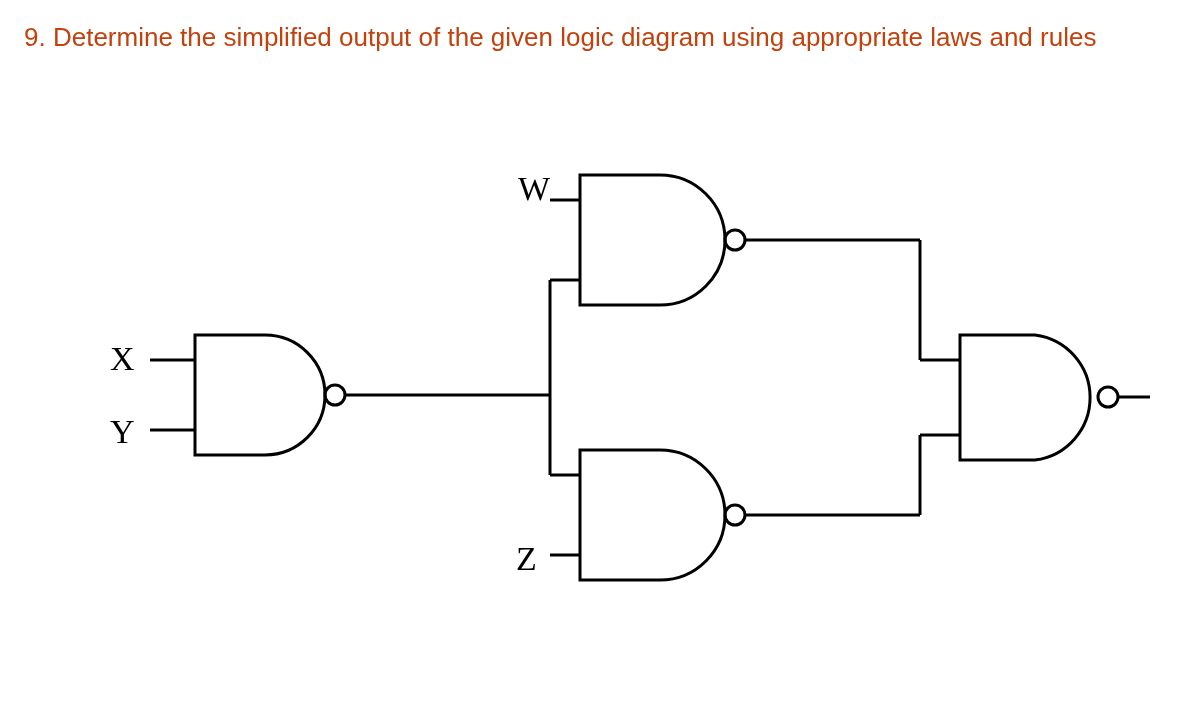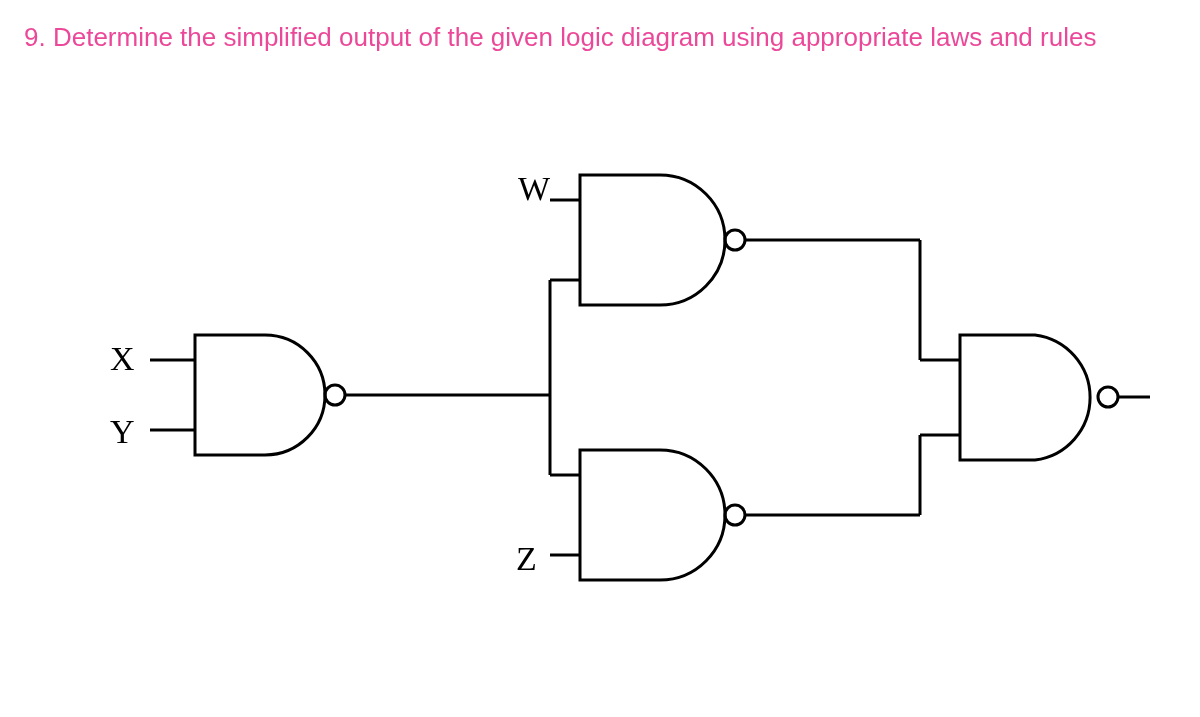--- a/index.html
+++ b/index.html
@@ -10,21 +10,21 @@
       font-family: Arial, sans-serif;
       position: relative;
       overflow: hidden;
     }
     .question-container {
       padding: 18px 24px;
       position: relative;
     }
     .question-text {
       font-size: 26px;
-      color: #ec4899;
+      color: #c2410c;
       line-height: 1.5;
       margin-bottom: 10px;
     }
     .diagram-panel {
       position: absolute;
       top: 100px;
       left: 50px;
       width: 1100px;
       height: 570px;
       background: #ffffff;

